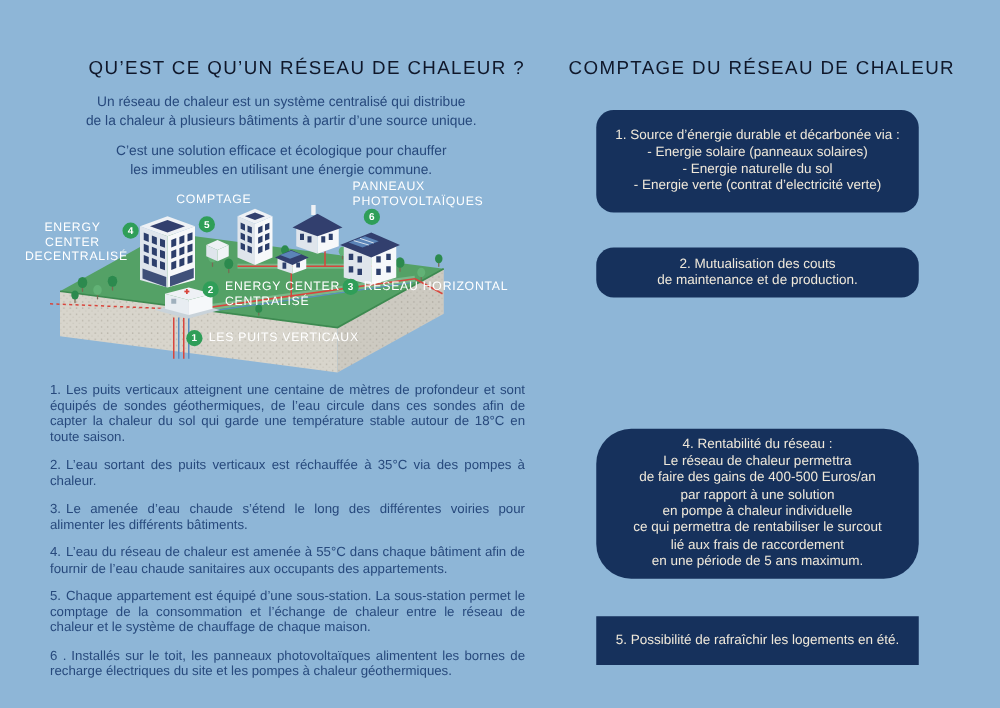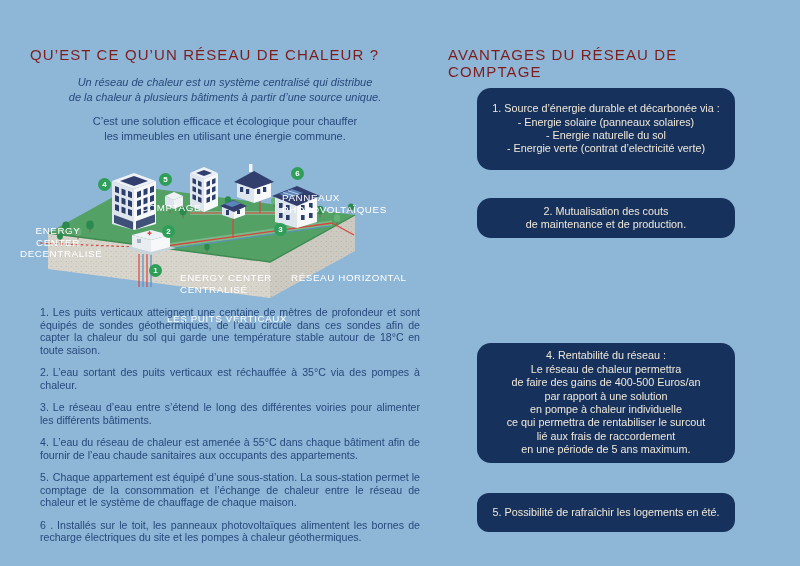--- a/index.html
+++ b/index.html
@@ -9,43 +9,42 @@
     font-family:"Liberation Sans", sans-serif;
     color:#27497c;
     position:relative;overflow:hidden;
   }
   .page{position:absolute;inset:0;}
 
   
   .col-title{
     position:absolute;top:36px;
     font-size:15px;letter-spacing:1.1px;
-    color:#7f1d1d;text-align:left;
+    color:#0f172a;text-align:right;
     font-weight:normal;
   }
   .col-title.left{left:30px;width:390px;}
   .col-title.right{left:448px;width:316px;}
 
   
   .intro{
     position:absolute;left:40px;width:370px;
     text-align:center;font-size:11px;line-height:14.5px;
     color:#27497c;
   }
-  #intro1{top:64px;font-style:italic;}
+  #intro1{top:64px;}
   #intro2{top:103px;}
 
   
   .diagram{position:absolute;left:20px;top:140px;width:410px;height:170px;}
   .diagram svg{position:absolute;left:0;top:0;}
   .dlabel{
     position:absolute;color:#ffffff;
     font-size:9.8px;letter-spacing:0.6px;line-height:11.5px;
     white-space:nowrap;
-    margin-top:48px;
   }
   .badge{
     position:absolute;width:13px;height:13px;border-radius:50%;
     background:#2f9e58;color:#fff;
     font-size:8px;font-weight:bold;
     display:flex;align-items:center;justify-content:center;
     box-sizing:border-box;
   }
   #lbl-4{left:0px;top:37px;width:76px;text-align:center;white-space:normal;}
   #bdg-4{left:78px;top:38px;}
@@ -74,22 +73,22 @@
     position:absolute;left:477px;width:258px;
     background:#16315c;border-radius:14px;
     color:#efe8da;font-size:10.8px;line-height:13.4px;
     text-align:center;
     display:flex;align-items:center;justify-content:center;
     padding:6px 0;box-sizing:border-box;
   }
   #box-1{top:88px;height:82px;}
   #box-2{top:198px;height:40px;text-align:center;}
   #box-3{top:261px;height:49px;}
-  #box-4{top:343px;height:120px;}
-  #box-5{top:493px;height:39px;border-radius:12px;}
+  #box-4{top:343px;height:120px;border-radius:28px;}
+  #box-5{top:493px;height:39px;border-radius:0;}
 </style>
 </head>
 <body>
 
 <div class="page">
 
   <h1 class="col-title left">QU’EST CE QU’UN RÉSEAU DE CHALEUR ?</h1>
 
   <p class="intro" id="intro1">Un réseau de chaleur est un système centralisé qui distribue<br>de la chaleur à plusieurs bâtiments à partir d’une source unique.</p>
   <p class="intro" id="intro2">C’est une solution efficace et écologique pour chauffer<br>les immeubles en utilisant une énergie commune.</p>
@@ -306,27 +305,27 @@
     <div class="dlabel" id="lbl-3">RÉSEAU HORIZONTAL</div>
     <div class="badge" id="bdg-3">3</div>
 
     <div class="dlabel" id="lbl-1">LES PUITS VERTICAUX</div>
     <div class="badge" id="bdg-1">1</div>
   </div>
 
   <div class="nlist">
     <p class="list-item"><span class="num">1.</span><span>Les puits verticaux atteignent une centaine de mètres de profondeur et sont équipés de sondes géothermiques, de l’eau circule dans ces sondes afin de capter la chaleur du sol qui garde une température stable autour de 18°C en toute saison.</span></p>
     <p class="list-item"><span class="num">2.</span><span>L’eau sortant des puits verticaux est réchauffée à 35°C via des pompes à chaleur.</span></p>
-    <p class="list-item"><span class="num">3.</span><span>Le réseau d’eau entre s’étend le long des différentes voiries pour alimenter les différents bâtiments.</span></p>
+    <p class="list-item"><span class="num">3.</span><span>Le amenée d’eau chaude s’étend le long des différentes voiries pour alimenter les différents bâtiments.</span></p>
     <p class="list-item"><span class="num">4.</span><span>L’eau du réseau de chaleur est amenée à 55°C dans chaque bâtiment afin de fournir de l’eau chaude sanitaires aux occupants des appartements.</span></p>
     <p class="list-item"><span class="num">5.</span><span>Chaque appartement est équipé d’une sous-station. La sous-station permet le comptage de la consommation et l’échange de chaleur entre le réseau de chaleur et le système de chauffage de chaque maison.</span></p>
     <p class="list-item"><span class="num">6 .</span><span>Installés sur le toit, les panneaux photovoltaïques alimentent les bornes de recharge électriques du site et les pompes à chaleur géothermiques.</span></p>
   </div>
 
-  <h1 class="col-title right">AVANTAGES DU RÉSEAU DE COMPTAGE</h1>
+  <h1 class="col-title right">COMPTAGE DU RÉSEAU DE CHALEUR</h1>
 
   <div class="box" id="box-1">
       <div>1. Source d’énergie durable et décarbonée via :<br>- Energie solaire (panneaux solaires)<br>- Energie naturelle du sol<br>- Energie verte (contrat d’electricité verte)</div>
     </div>
   <div class="box" id="box-2">
       <div>2. Mutualisation des couts<br>de maintenance et de production.</div>
     </div>
   <div class="box" id="box-4">
       <div>4. Rentabilité du réseau :<br>Le réseau de chaleur permettra<br>de faire des gains de 400-500 Euros/an<br>par rapport à une solution<br>en pompe à chaleur individuelle<br>ce qui permettra de rentabiliser le surcout<br>lié aux frais de raccordement<br>en une période de 5 ans maximum.</div>
     </div>

